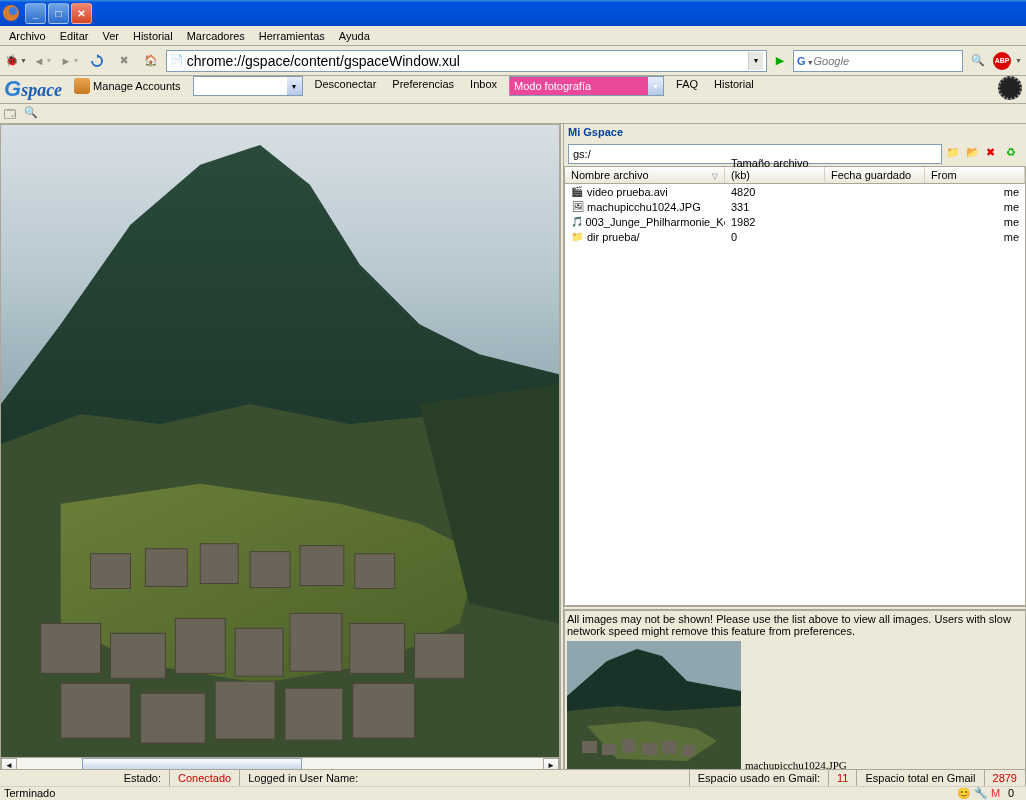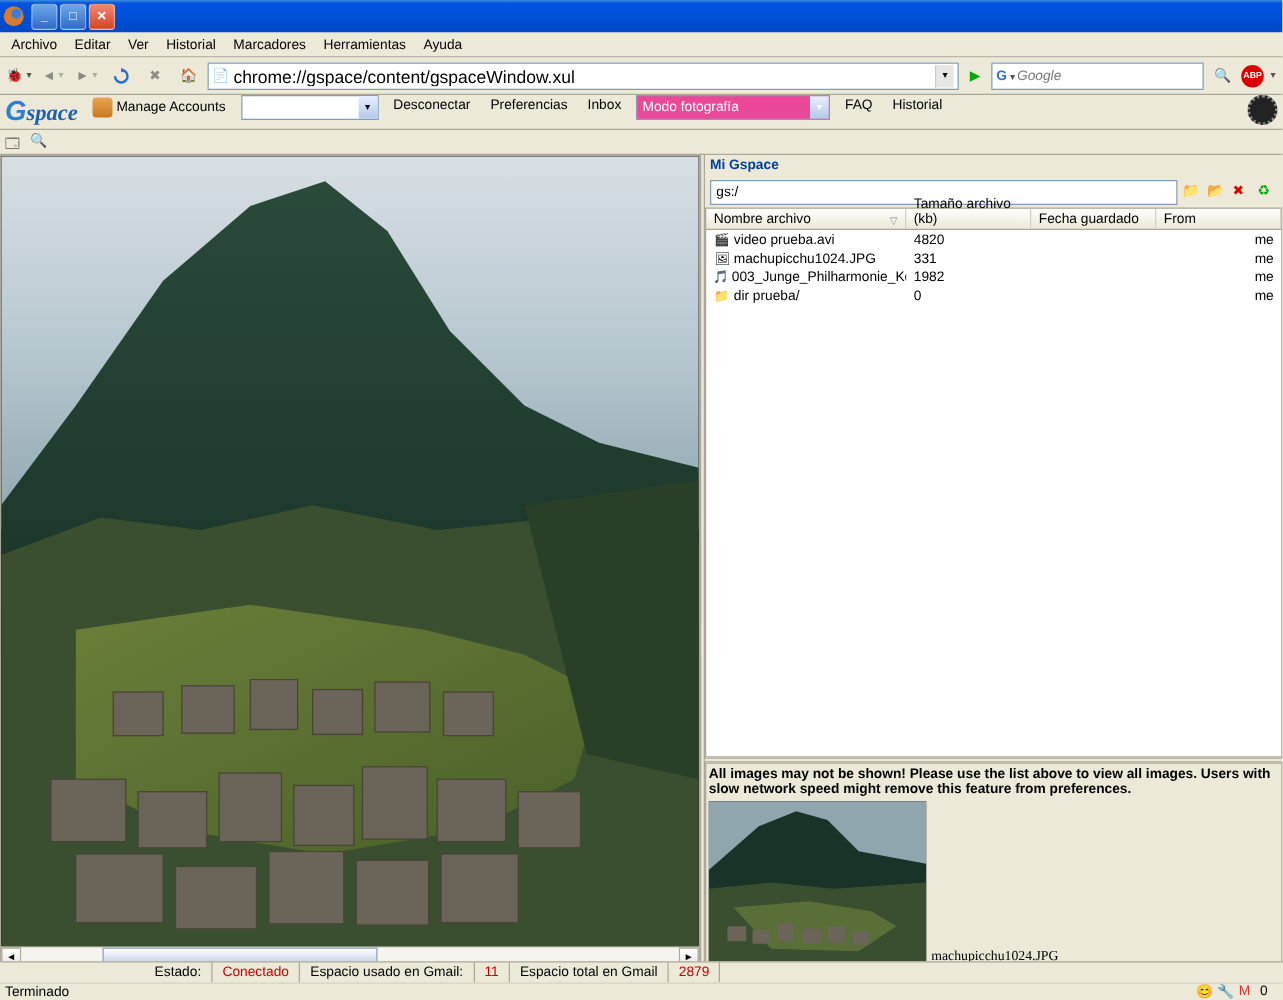--- a/index.html
+++ b/index.html
@@ -68,32 +68,32 @@
 
 .filelist { flex: 1; background: white; border: 1px solid #aca899; border-top: none; overflow: auto; }
 .frow { display: flex; height: 15px; align-items: center; }
 .fcol { padding: 0 6px; overflow: hidden; white-space: nowrap; text-overflow: ellipsis; }
 .fcol.c1 { width: 160px; display: flex; align-items: center; gap: 2px; } .fcol.c2 { width: 100px; } .fcol.c3 { width: 100px; } .fcol.c4 { flex: 1; text-align: right; }
 .ficon { width: 14px; height: 14px; display: inline-flex; align-items: center; justify-content: center; font-size: 10px; }
 
 .hsplit { height: 4px; background: #ece9d8; border-top: 1px solid #aca899; border-bottom: 1px solid #aca899; cursor: row-resize; }
 
 .preview { background: #ece9d8; border: 1px solid #aca899; padding: 2px; font-family: "Times New Roman", serif; font-size: 12px; }
-.preview-text { margin-bottom: 4px; font-weight: bold; }
+.preview-text { margin-bottom: 4px; }
 .thumb-row { display: flex; align-items: flex-end; gap: 4px; }
 .thumb { width: 174px; height: 130px; background: #223; }
 .thumb svg { width: 100%; height: 100%; }
 .thumb-name { font-family: "Times New Roman", serif; }
 
 .statusbar { position: absolute; bottom: 14px; left: 0; right: 0; height: 17px; background: #ece9d8; border-top: 1px solid #aca899; display: flex; align-items: center; font-size: 11px; }
 .scell { padding: 0 8px; border-right: 1px solid #aca899; height: 100%; display: flex; align-items: center; gap: 4px; }
 .scell.wide { flex: 1; }
 .red { color: #c00; }
 
-.statusbar2 { position: absolute; bottom: 0; left: 0; right: 0; height: 14px; background: #ece9d8; border-top: 1px solid #d4d0c8; display: flex; align-items: center; padding: 0 4px; font-size: 11px; }
+.statusbar2 { position: absolute; bottom: 0; left: 0; right: 0; height: 14px; background: #ece9d8; border-top: 1px solid #d4d0c8; display: flex; padding: 0 4px; font-size: 11px; }
 .sbicons { margin-left: auto; display: flex; gap: 3px; }
 .sbicon { width: 14px; height: 14px; }
 </style>
 </head>
 <body>
 
 <div class="titlebar">
   <div class="titlebar-icon"></div>
   <div class="winbtn min">_</div>
   <div class="winbtn max">□</div>
@@ -305,20 +305,23 @@
   </div>
 </div>
 
 <div class="statusbar">
   <div class="scell" style="width:170px;justify-content:flex-end">
       <span>Estado:</span>
     </div>
   <div class="scell">
       <span class="red">Conectado</span>
     </div>
+  <div class="scell wide">
+      <span>Logged in User Name:</span>
+    </div>
   <div class="scell">
       <span>Espacio usado en Gmail:</span>
     </div>
   <div class="scell">
       <span class="red">11</span>
     </div>
   <div class="scell">
       <span>Espacio total en Gmail</span>
     </div>
   <div class="scell">

